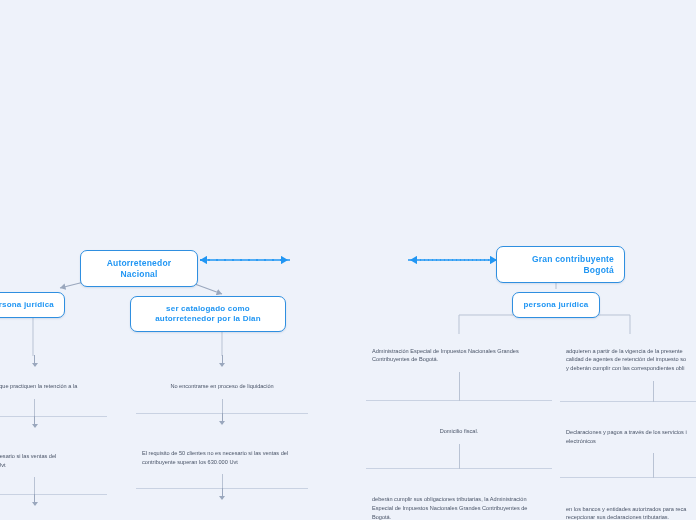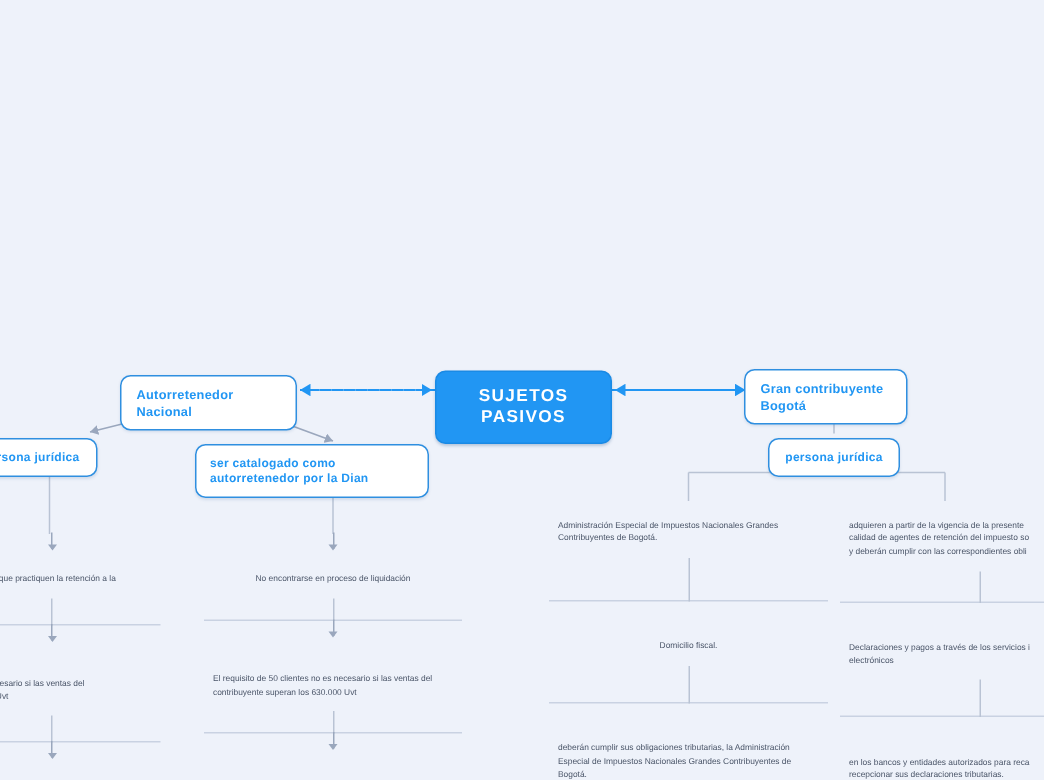--- a/index.html
+++ b/index.html
@@ -30,20 +30,21 @@
 
   
   .node {
     position: absolute;
     box-sizing: border-box;
     border-radius: 7px;
     font-weight: bold;
     letter-spacing: .2px;
     line-height: 1.25;
     z-index: 4;
+    text-align: center;
   }
   .node-root {
     background: #2196f3;
     color: #ffffff;
     border: 1px solid #1a8ae5;
     font-size: 11.5px;
     letter-spacing: .9px;
     padding: 9px 14px;
     text-align: center;
     box-shadow: 0 1px 2px rgba(20,70,130,.25);
@@ -135,29 +136,26 @@
     <line x1="556" y1="272" x2="556" y2="289" stroke="#b9c3d4" stroke-width="1.1"></line>
 
     <line x1="33" y1="315" x2="33" y2="356" stroke="#b9c3d4" stroke-width="1"></line>
     <line x1="222" y1="325" x2="222" y2="356" stroke="#b9c3d4" stroke-width="1"></line>
     <line x1="459" y1="315" x2="459" y2="334" stroke="#b9c3d4" stroke-width="1"></line>
     <line x1="630" y1="315" x2="630" y2="334" stroke="#b9c3d4" stroke-width="1"></line>
     <line x1="459" y1="315" x2="630" y2="315" stroke="#b9c3d4" stroke-width="1"></line>
     <line x1="556" y1="315" x2="556" y2="315" stroke="#b9c3d4" stroke-width="1"></line>
   </svg>
 
-  <div class="node node-root" style="left:290px; top:247px; width:118px;">
-    <span>SUJETOS PASIVOS</span>
-  </div>
 
   <div class="node node-branch" style="left:80px; top:250px; width:118px;">
     <span>Autorretenedor Nacional</span>
   </div>
 
-  <div class="node node-branch" style="left:496px; top:246px; width:109px; text-align:left;">
+  <div class="node node-branch" style="left:496px; top:246px; width:129px; text-align:right;">
     <span>Gran contribuyente Bogotá</span>
   </div>
 
   <div class="node node-sub" style="left:-22px; top:292px; width:87px;">
     <span>persona jurídica</span>
   </div>
 
   <div class="node node-sub" style="left:130px; top:296px; width:156px;">
     <span>ser catalogado como autorretenedor por la Dian</span>
   </div>

